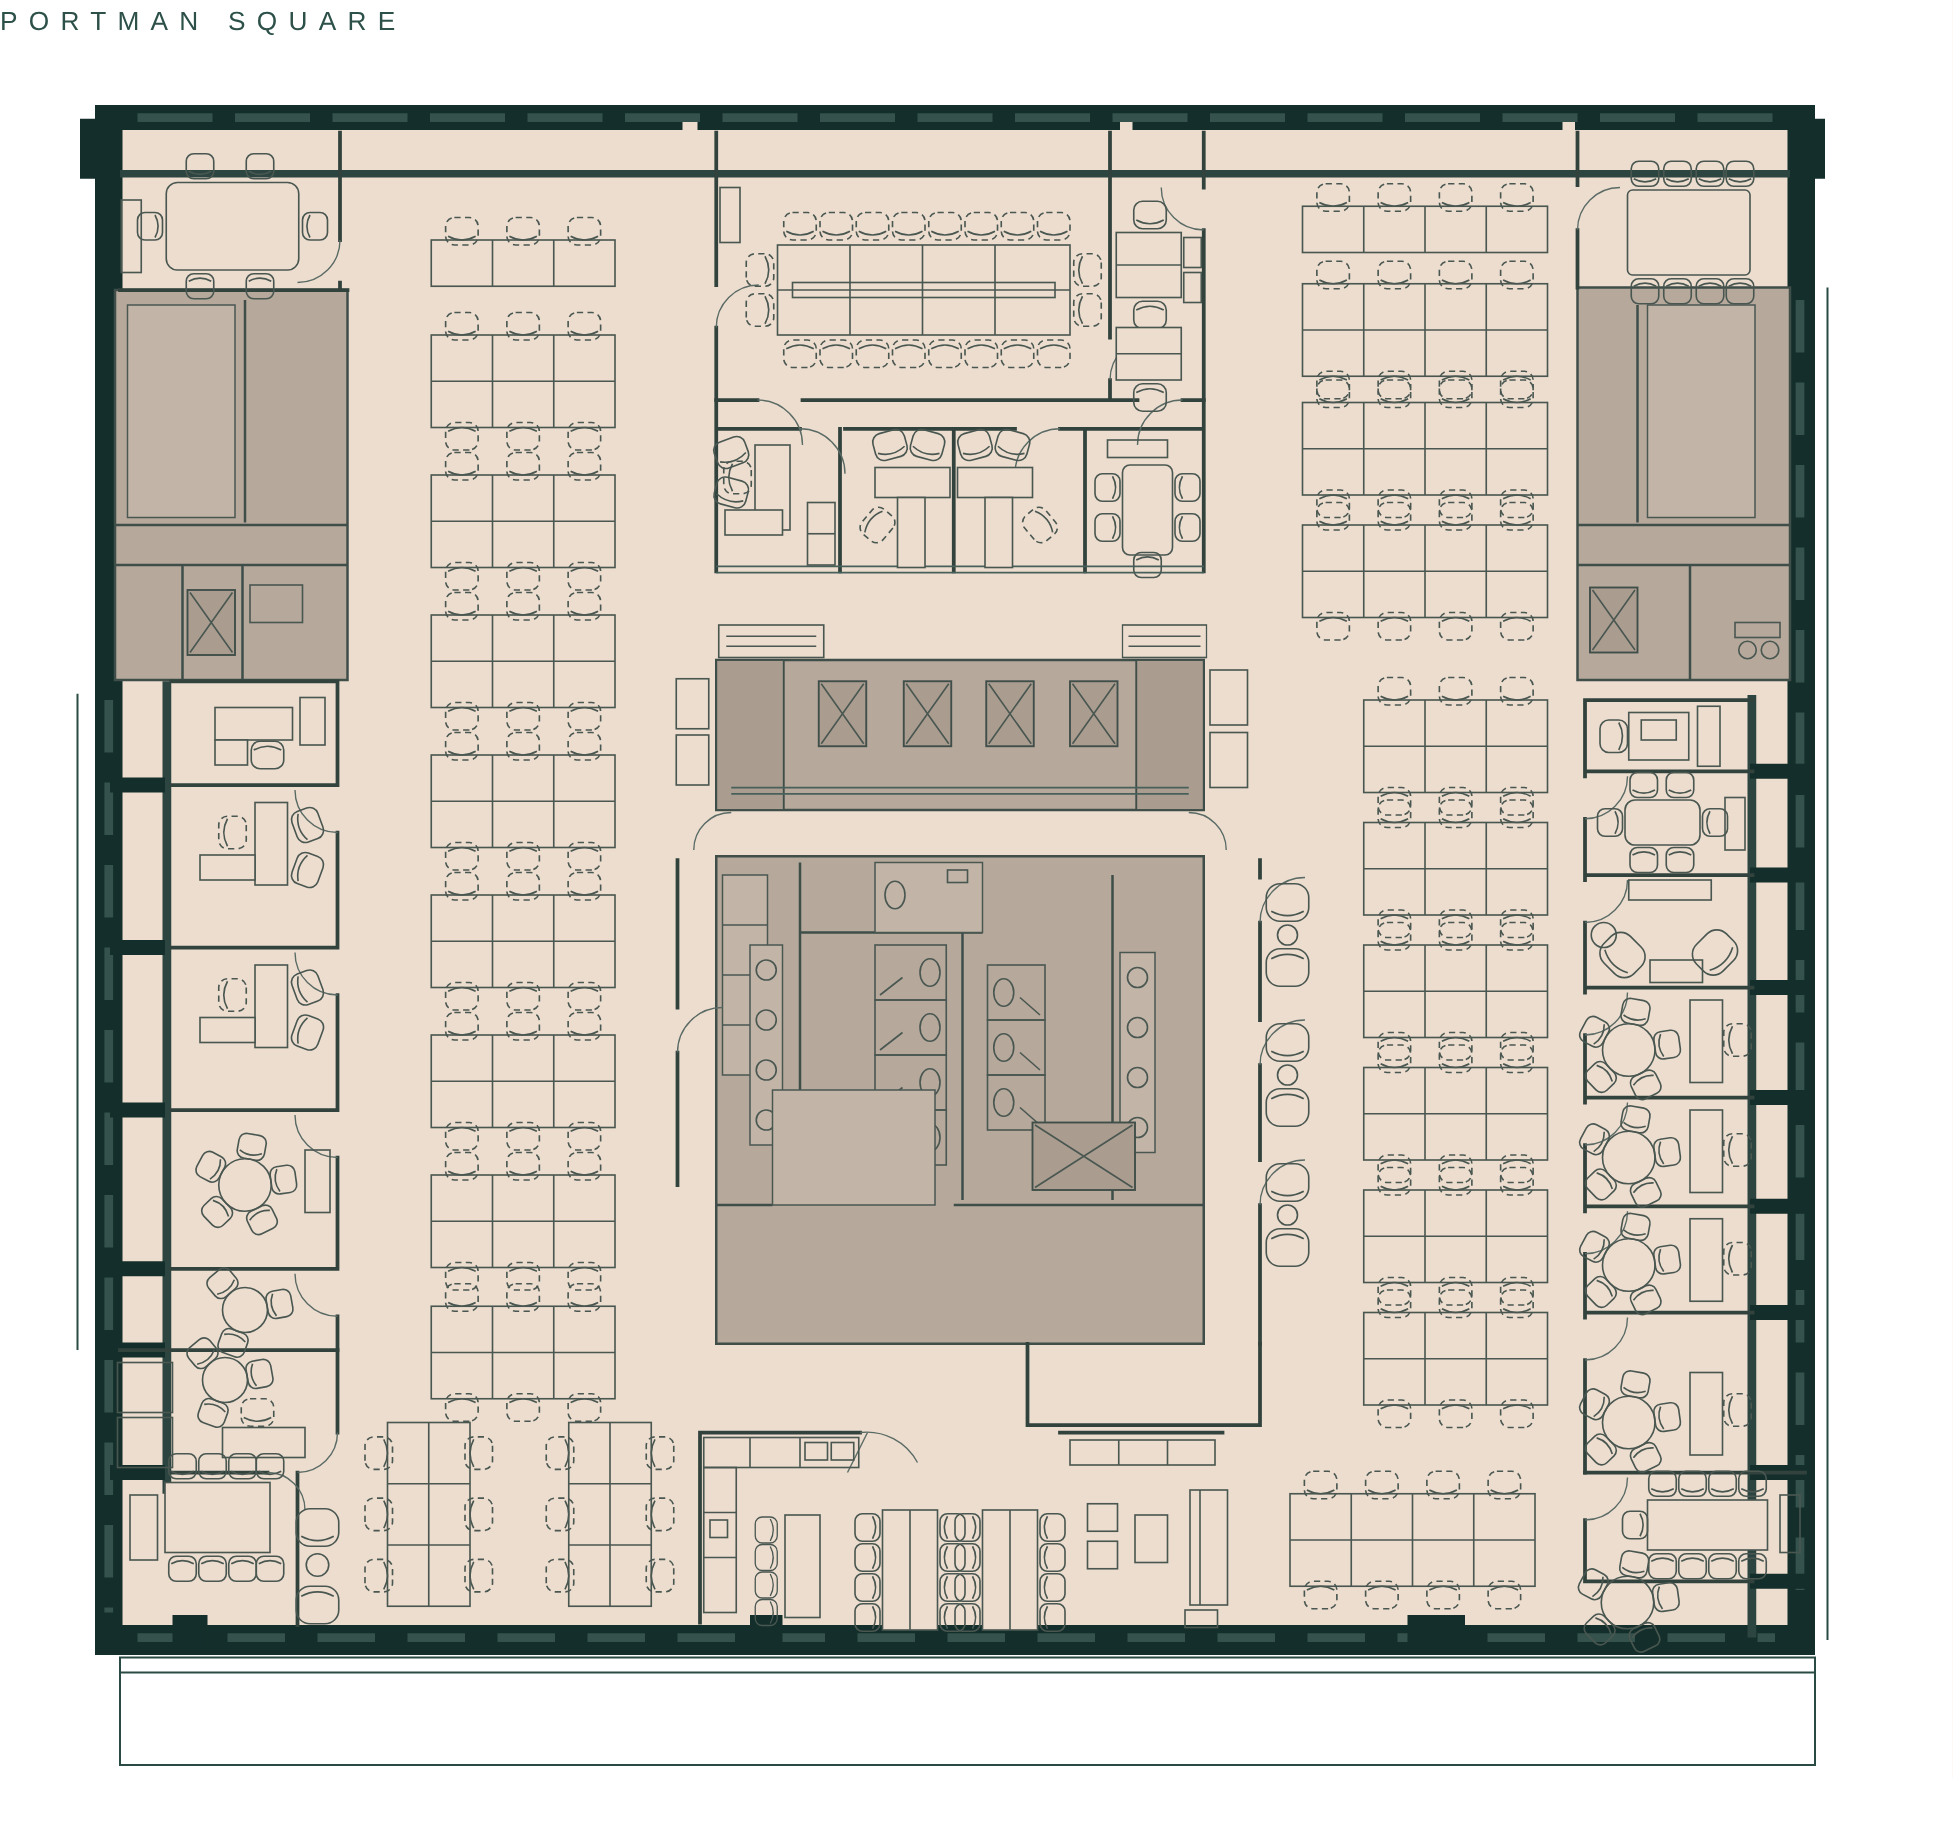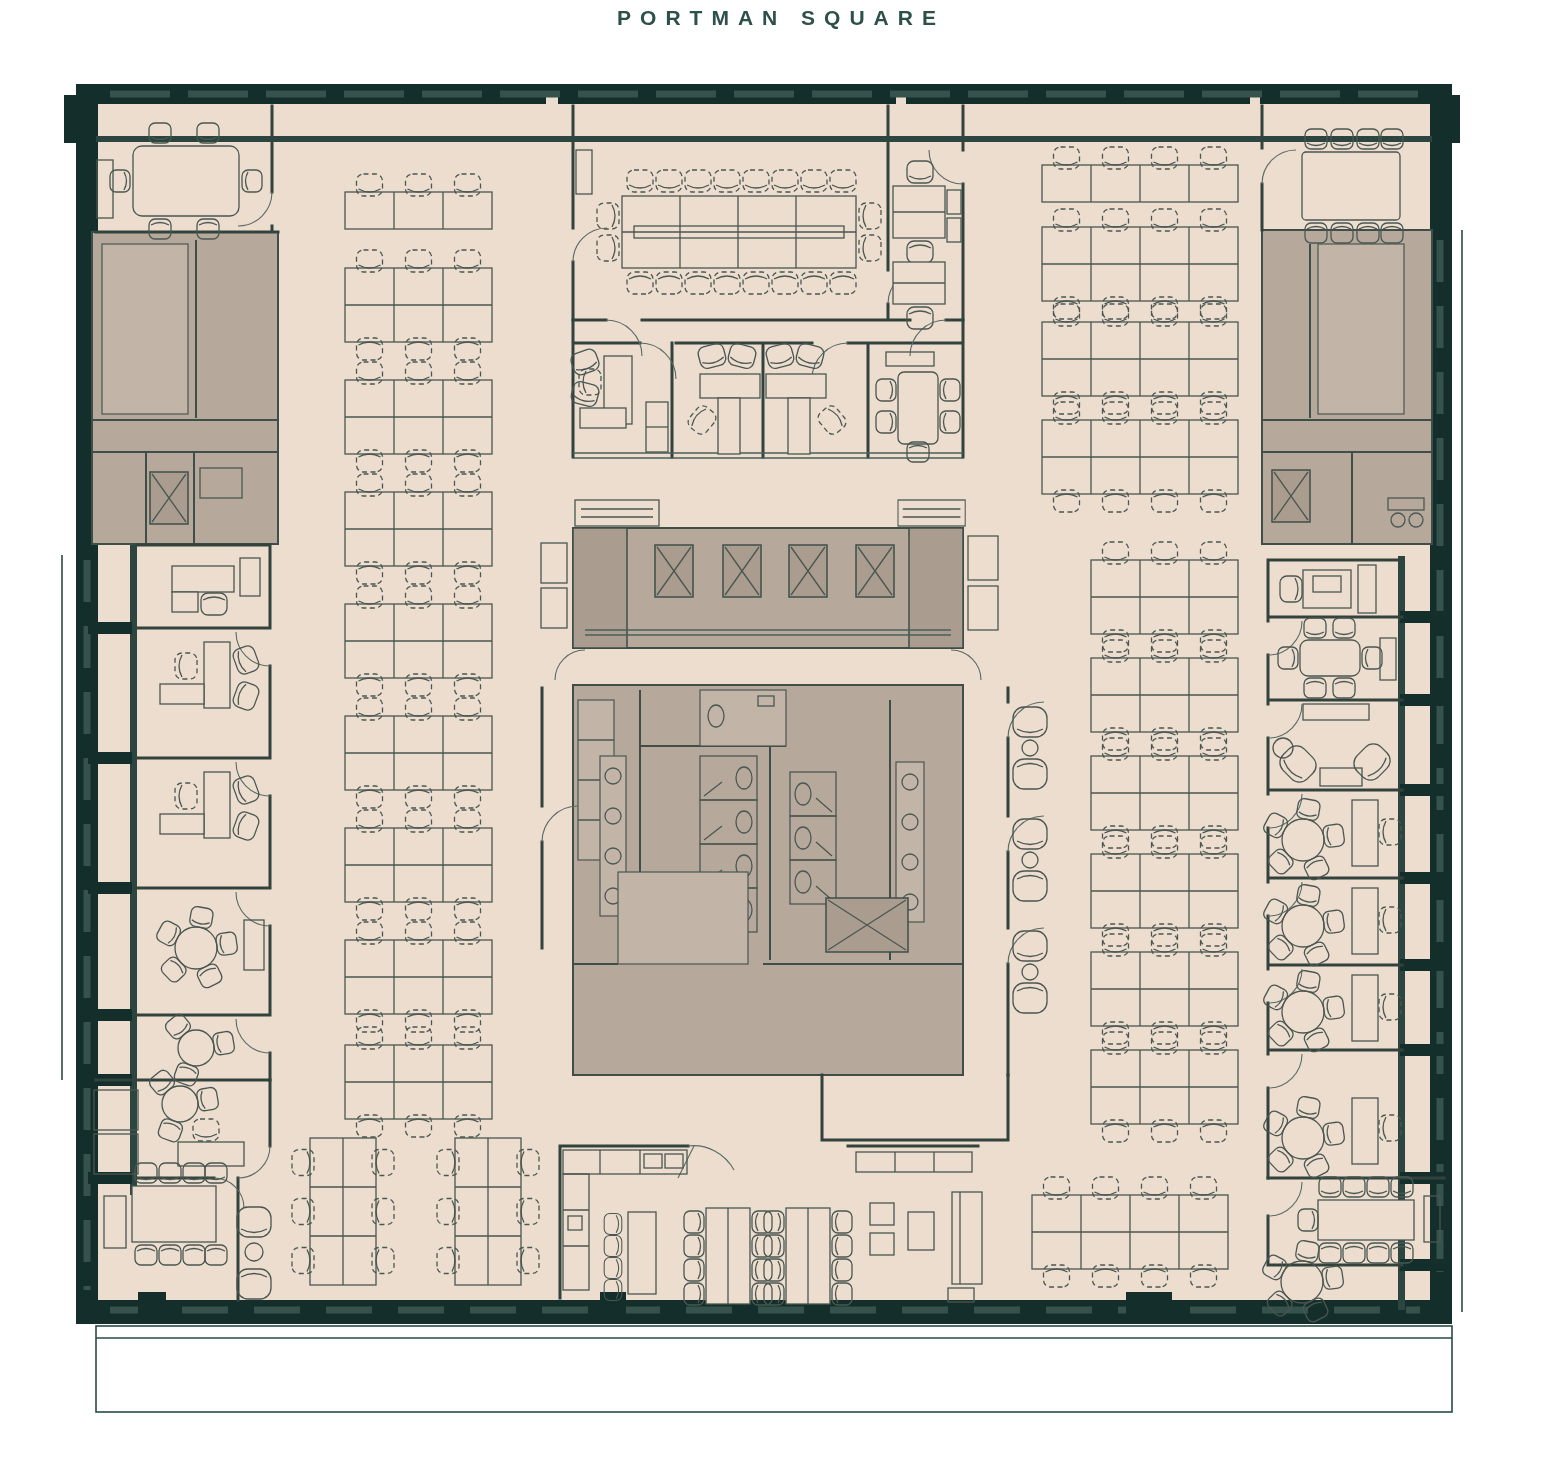--- a/index.html
+++ b/index.html
@@ -1,19 +1,19 @@
 <!DOCTYPE html>
 <html><head>
 <meta charset="utf-8">
 <style>
   html,body{margin:0;padding:0;background:#ffffff;width:1562px;height:1472px;overflow:hidden;
     font-family:"Liberation Sans", sans-serif;}
   .stage{position:relative;width:1562px;height:1472px;background:#ffffff;}
-  .plan-title{position:absolute;top:6px;left:0;right:0;text-align:center;
-    font-size:21px;font-weight:700;letter-spacing:9px;color:#2d5149;}
+  .plan-title{position:absolute;top:6px;left:0;right:0;
+    font-size:21px;font-weight:400;letter-spacing:9px;color:#2d5149;}
   svg{position:absolute;top:0;left:0;}
   
   .flr{fill:#ecddcf;stroke:#142f2b;stroke-width:8;}
   .core{fill:#b6a99c;stroke:#3f4e49;stroke-width:2;}
   .sub{fill:#c2b5a8;stroke:#4a5751;stroke-width:1.2;}
   .shaft{fill:#aa9d90;stroke:#3f4e49;stroke-width:1.5;}
   .w{stroke:#32433e;stroke-width:3;fill:none;stroke-linecap:square;}
   .w2{stroke:#3f4e49;stroke-width:2;fill:none;}
   .f{stroke:#4a5751;stroke-width:1.3;fill:none;}
   .fd{fill:#ecddcf;}

